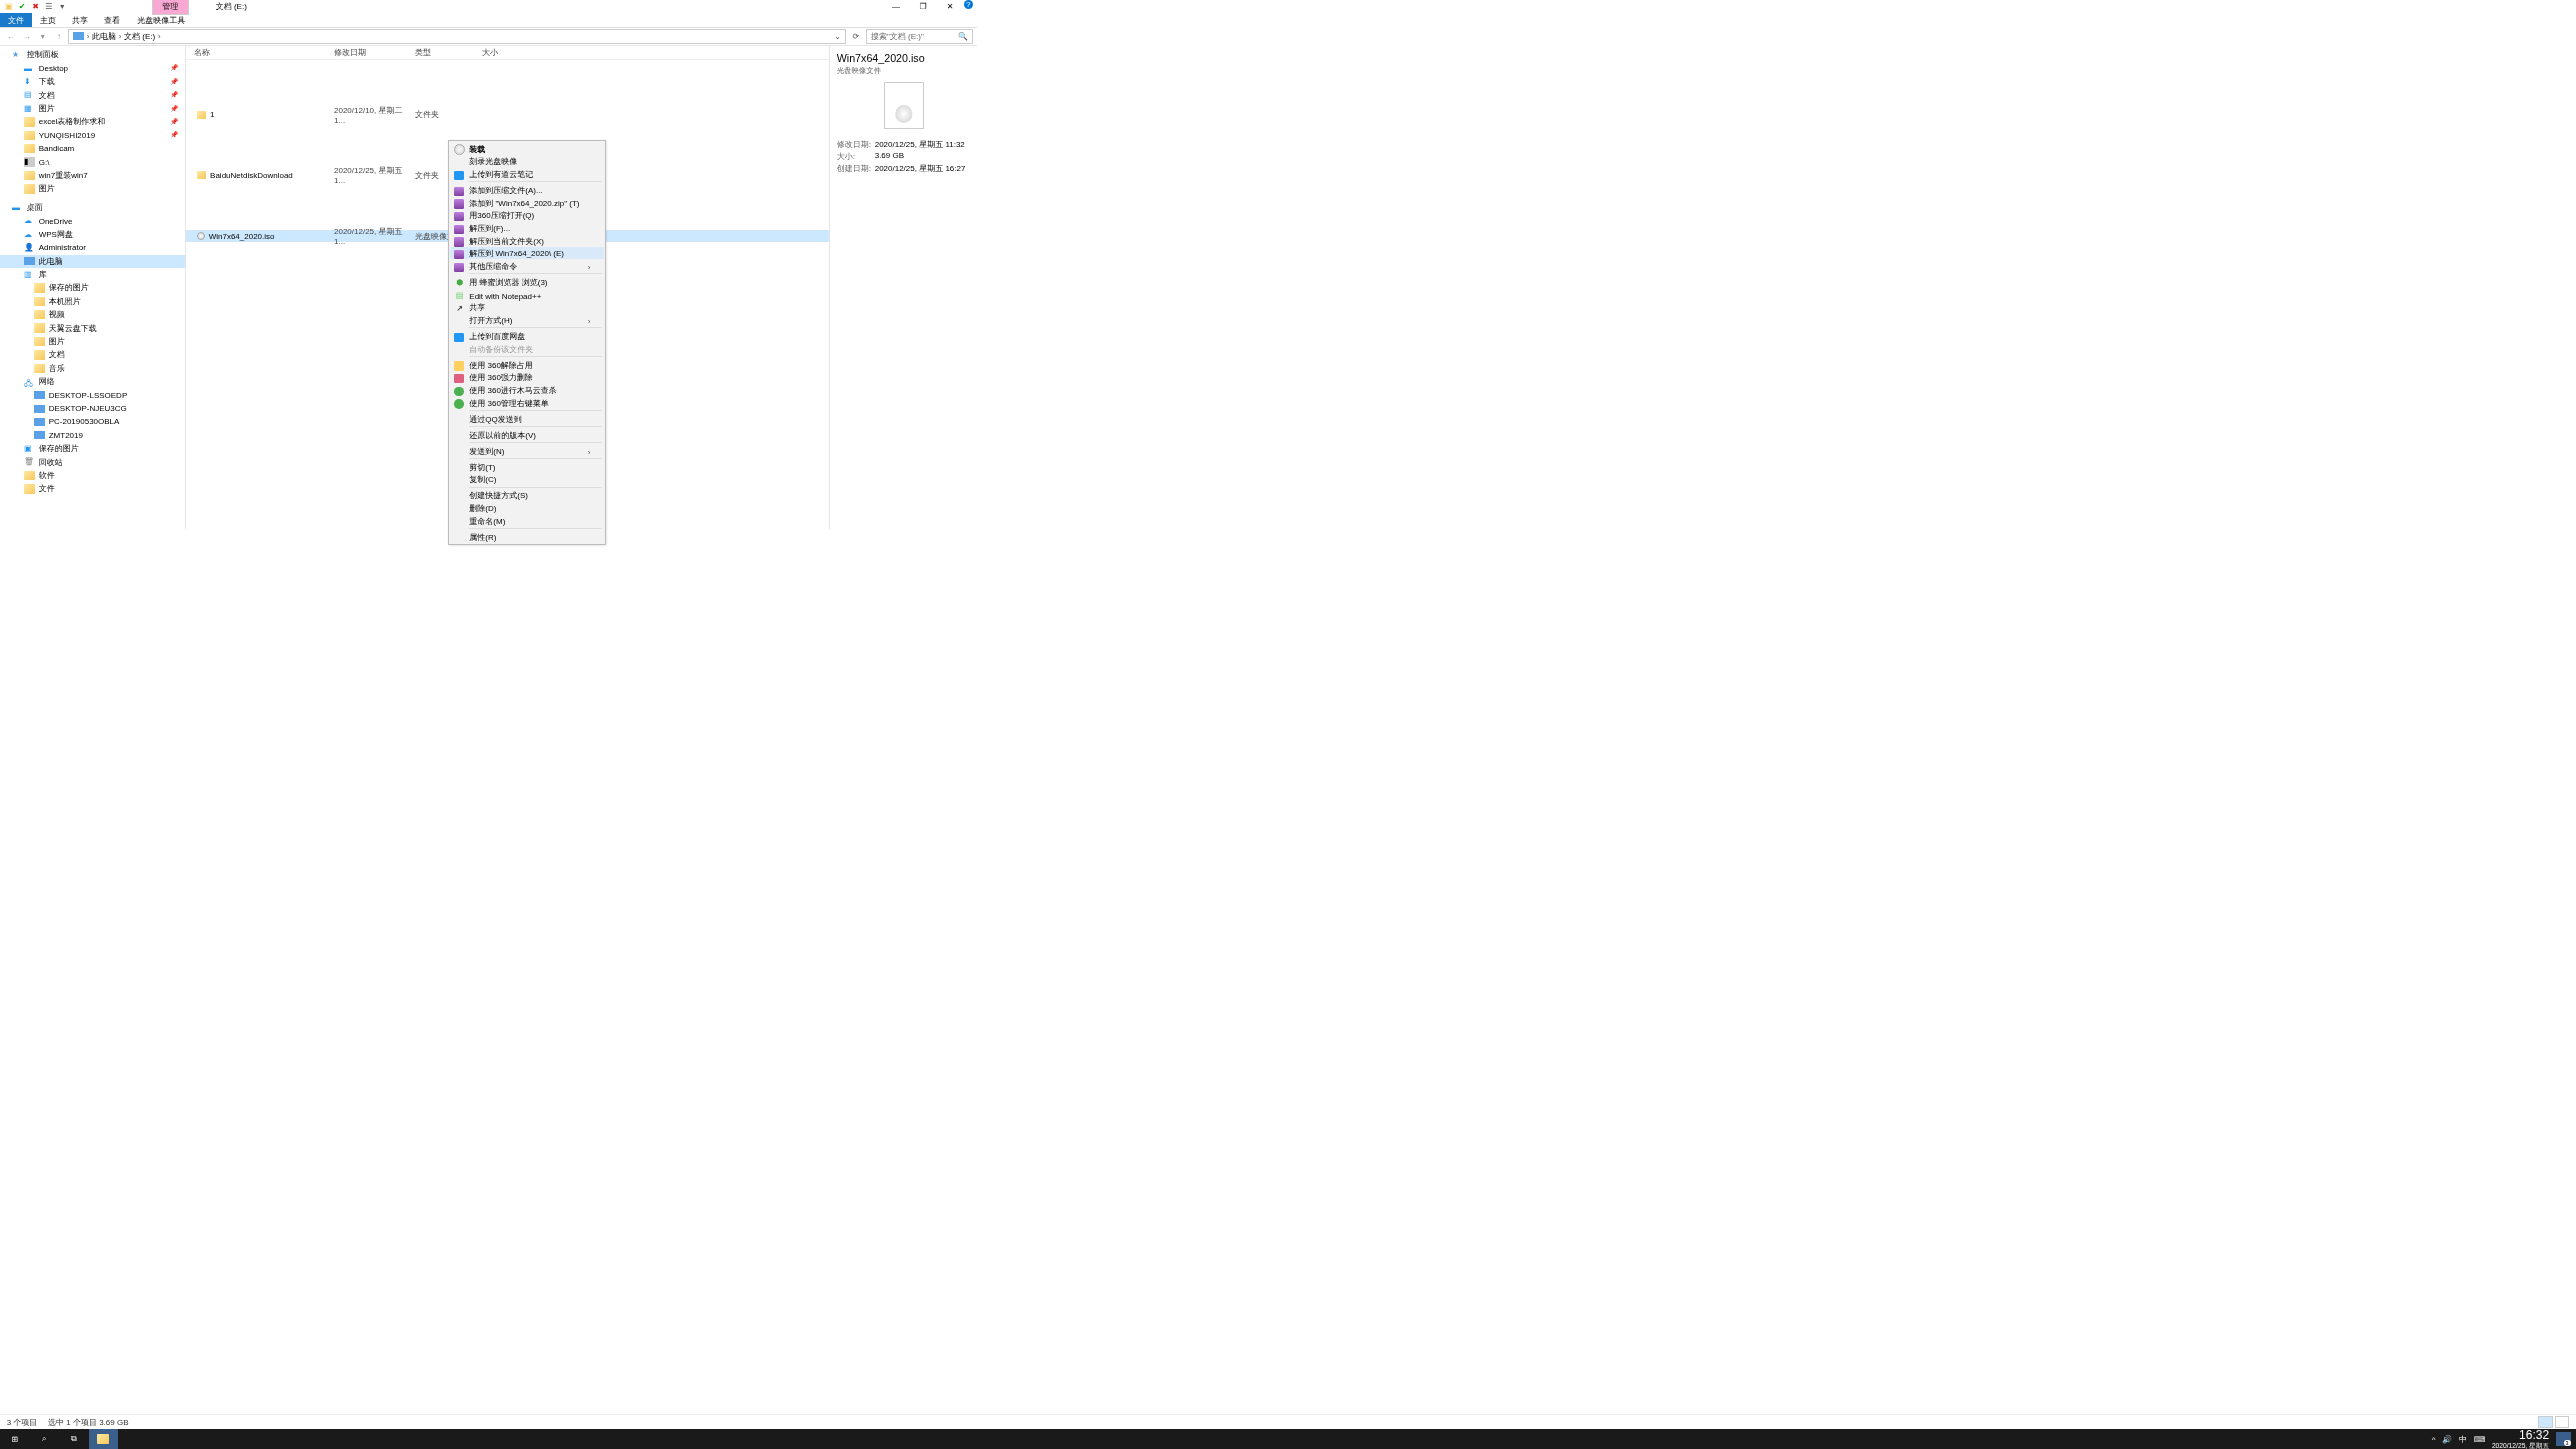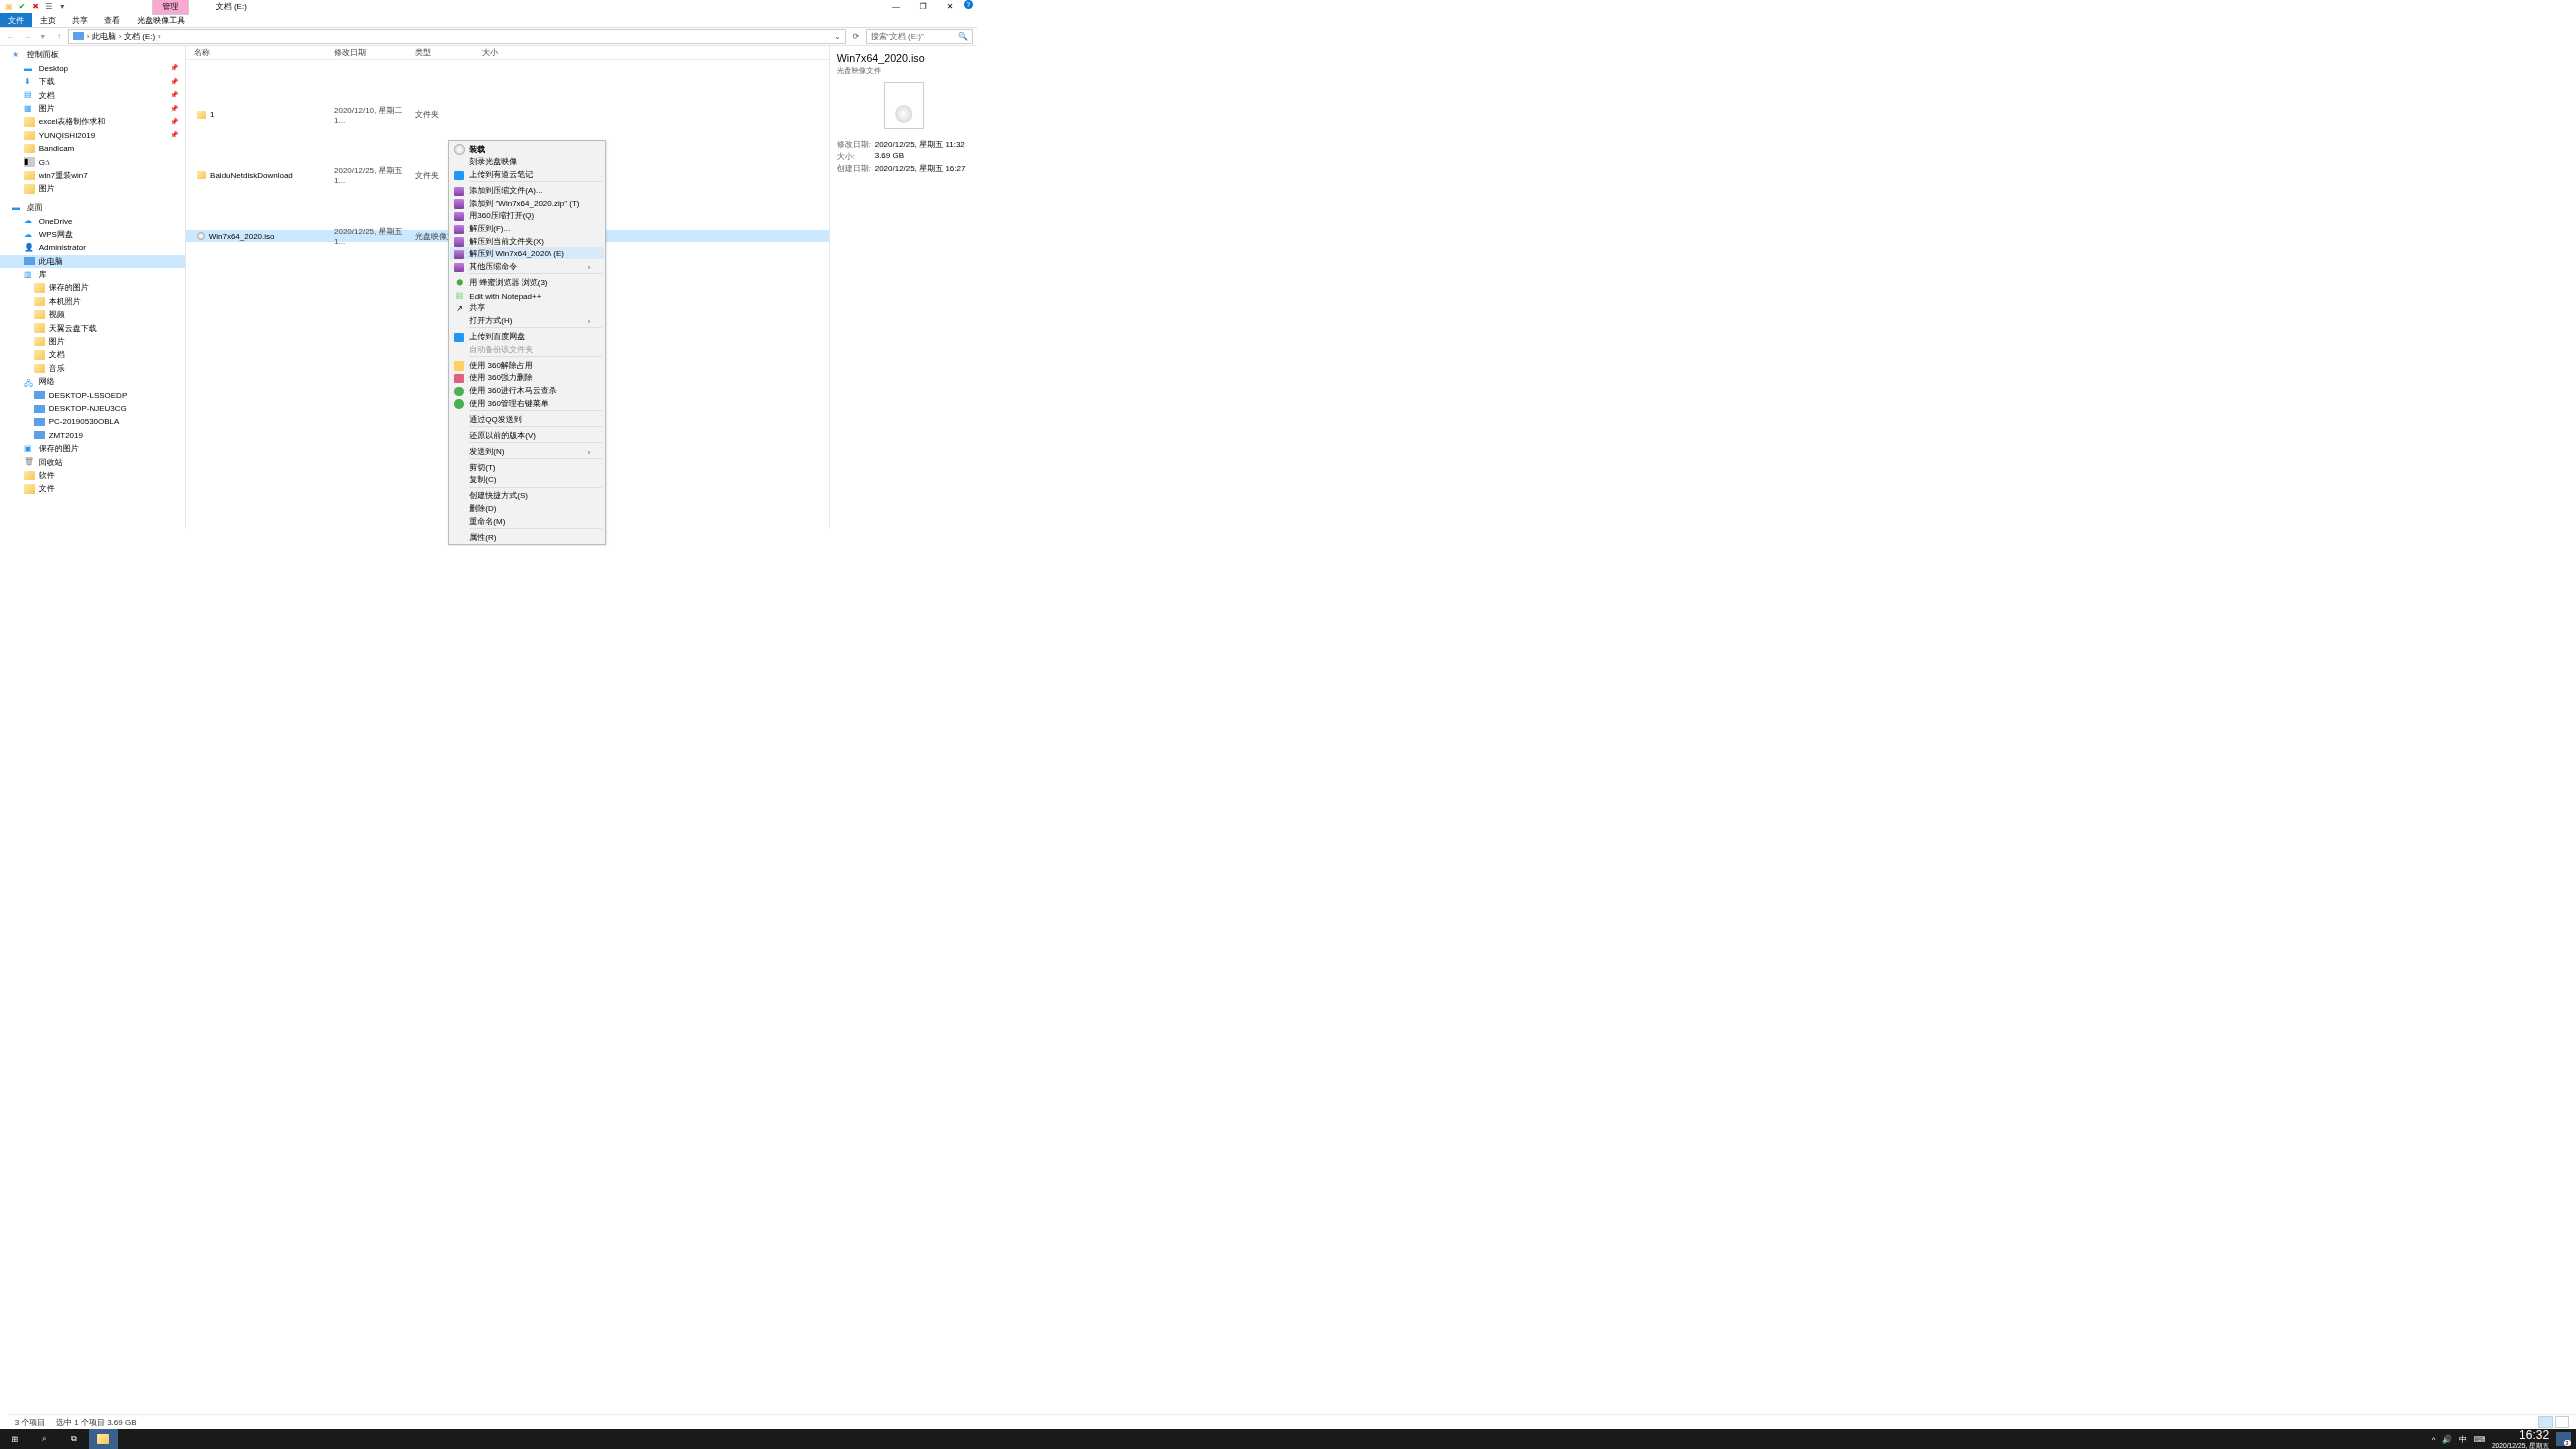--- a/index.html
+++ b/index.html
@@ -77,21 +77,21 @@
   .ctx-sep { height: 0.7px; background: #ddd; margin: 1.3px 1.3px 1.3px 19px; }
   .ctx-ico { position: absolute; left: 4px; width: 10.7px; height: 10.7px; display: flex; align-items: center; justify-content: center; }
   .ctx-arrow { margin-left: auto; color: #555; }
   .rar-ico { background: linear-gradient(#c080e0,#8040a0); width:9.4px; height:9.4px; border-radius:1.3px; }
   .y360 { background: #ffd060; width:9.4px; height:9.4px; border-radius:1.3px; }
   .g360 { background: #4caf50; width:9.4px; height:9.4px; border-radius:50%; }
   .r360 { background: #e06080; width:9.4px; height:9.4px; border-radius:1.3px; }
   .blue-sq { background:#2196f3; width:9.4px;height:9.4px;border-radius:1.3px;}
 
   
-  .status { position: absolute; bottom: 20px; left: 8px; right: 0; height: 14.8px; display: flex; align-items: center; padding: 0 6.7px; gap: 10.7px; color: #333; background:#fff; border-top:0.7px solid #eee; }
+  .status { position: absolute; bottom: 20px; left: 0; right: 0; height: 14.8px; display: flex; align-items: center; padding: 0 6.7px; gap: 10.7px; color: #333; background:#fff; border-top:0.7px solid #eee; }
   .status-right { margin-left:auto; display:flex; gap:1.3px; }
   .view-btn { width:14.8px; height:12px; border:0.7px solid #ccc; }
   .view-btn.active { background:#cce8ff; }
 
   
   .taskbar { position: absolute; bottom: 0; left: 0; right: 0; height: 20px; background: #1a1a1a; display: flex; align-items: center; color: #fff; }
   .tb-btn { width: 29.5px; height: 20px; display: flex; align-items: center; justify-content: center; color: #fff; }
   .tb-btn.exp { background: #3a5f8a; }
   .tray { margin-left: auto; display: flex; align-items: center; gap: 6.7px; padding-right: 5.4px; }
   .clock { text-align: right; line-height: 1.1; }

